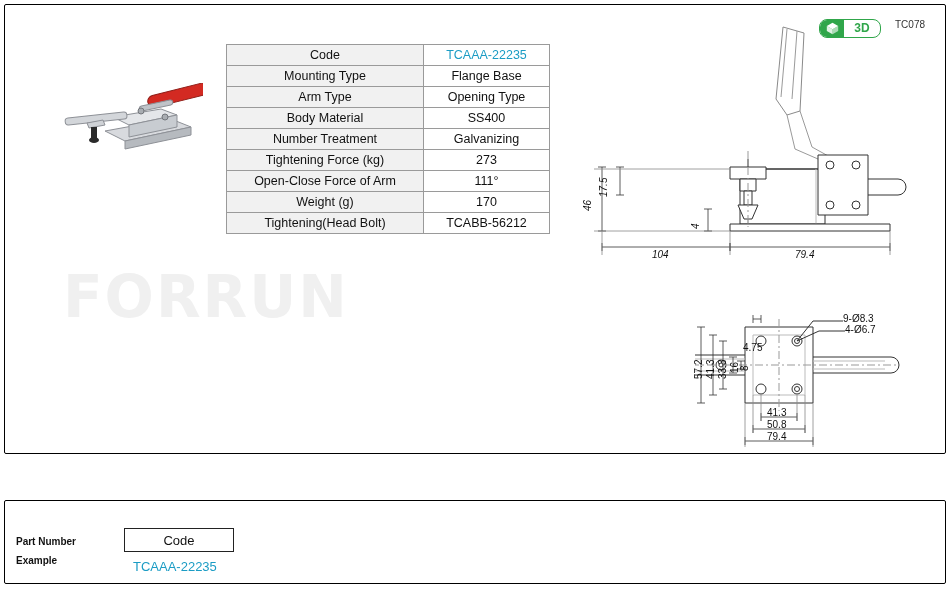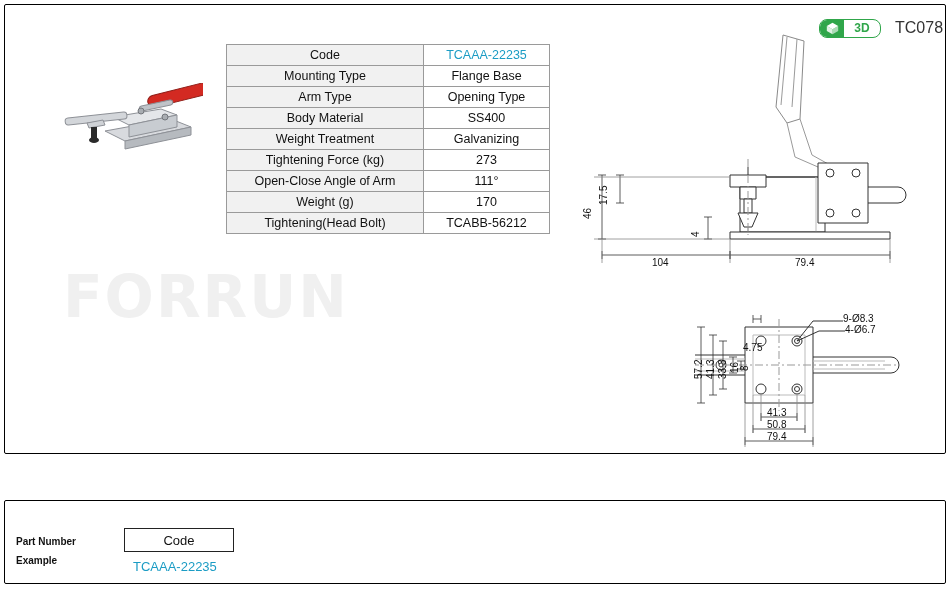--- a/index.html
+++ b/index.html
@@ -41,21 +41,21 @@
   }
   #badge-3d .cube svg { display: block; }
   #badge-3d .txt {
     flex: 1; text-align: center;
     font-size: 12px; font-weight: bold;
     color: #30a64a;
     line-height: 17px;
   }
   #code-tag {
     position: absolute; left: 890px; top: 14px;
-    font-size: 16px; color: #333;
+    font-size: 10px; color: #333;
   }
 
   
   #spec-table {
     position: absolute; left: 221px; top: 39px;
     border-collapse: collapse;
     font-size: 12.5px;
     background: #fff;
   }
   #spec-table td {
@@ -91,21 +91,21 @@
   }
 
   
   #product-photo {
     position: absolute; left: 38px; top: 78px;
     width: 160px; height: 80px;
   }
 
   
   .drawing { position: absolute; }
-  #drawing-side { left: 575px; top: 22px; width: 350px; height: 250px; }
+  #drawing-side { left: 575px; top: 14px; width: 350px; height: 250px; font-style: italic; }
   #drawing-top  { left: 690px; top: 300px; width: 240px; height: 150px; }
 
   .dim-text {
     position: absolute;
     font-size: 10px;
     color: #111;
     font-family: "Liberation Sans", sans-serif;
     white-space: nowrap;
   }
   .dim-text.vert {
@@ -191,29 +191,29 @@
         </tr>
         <tr>
           <td class="label">Arm Type</td>
           <td class="value">Opening Type</td>
         </tr>
         <tr>
           <td class="label">Body Material</td>
           <td class="value">SS400</td>
         </tr>
         <tr>
-          <td class="label">Weight Treatment</td>
+          <td class="label">Number Treatment</td>
           <td class="value">Galvanizing</td>
         </tr>
         <tr>
           <td class="label">Tightening Force (kg)</td>
           <td class="value">273</td>
         </tr>
         <tr>
-          <td class="label">Open-Close Angle of Arm</td>
+          <td class="label">Open-Close Force of Arm</td>
           <td class="value">111°</td>
         </tr>
         <tr>
           <td class="label">Weight (g)</td>
           <td class="value">170</td>
         </tr>
         <tr>
           <td class="label">Tightening(Head Bolt)</td>
           <td class="value">TCABB-56212</td>
         </tr>

